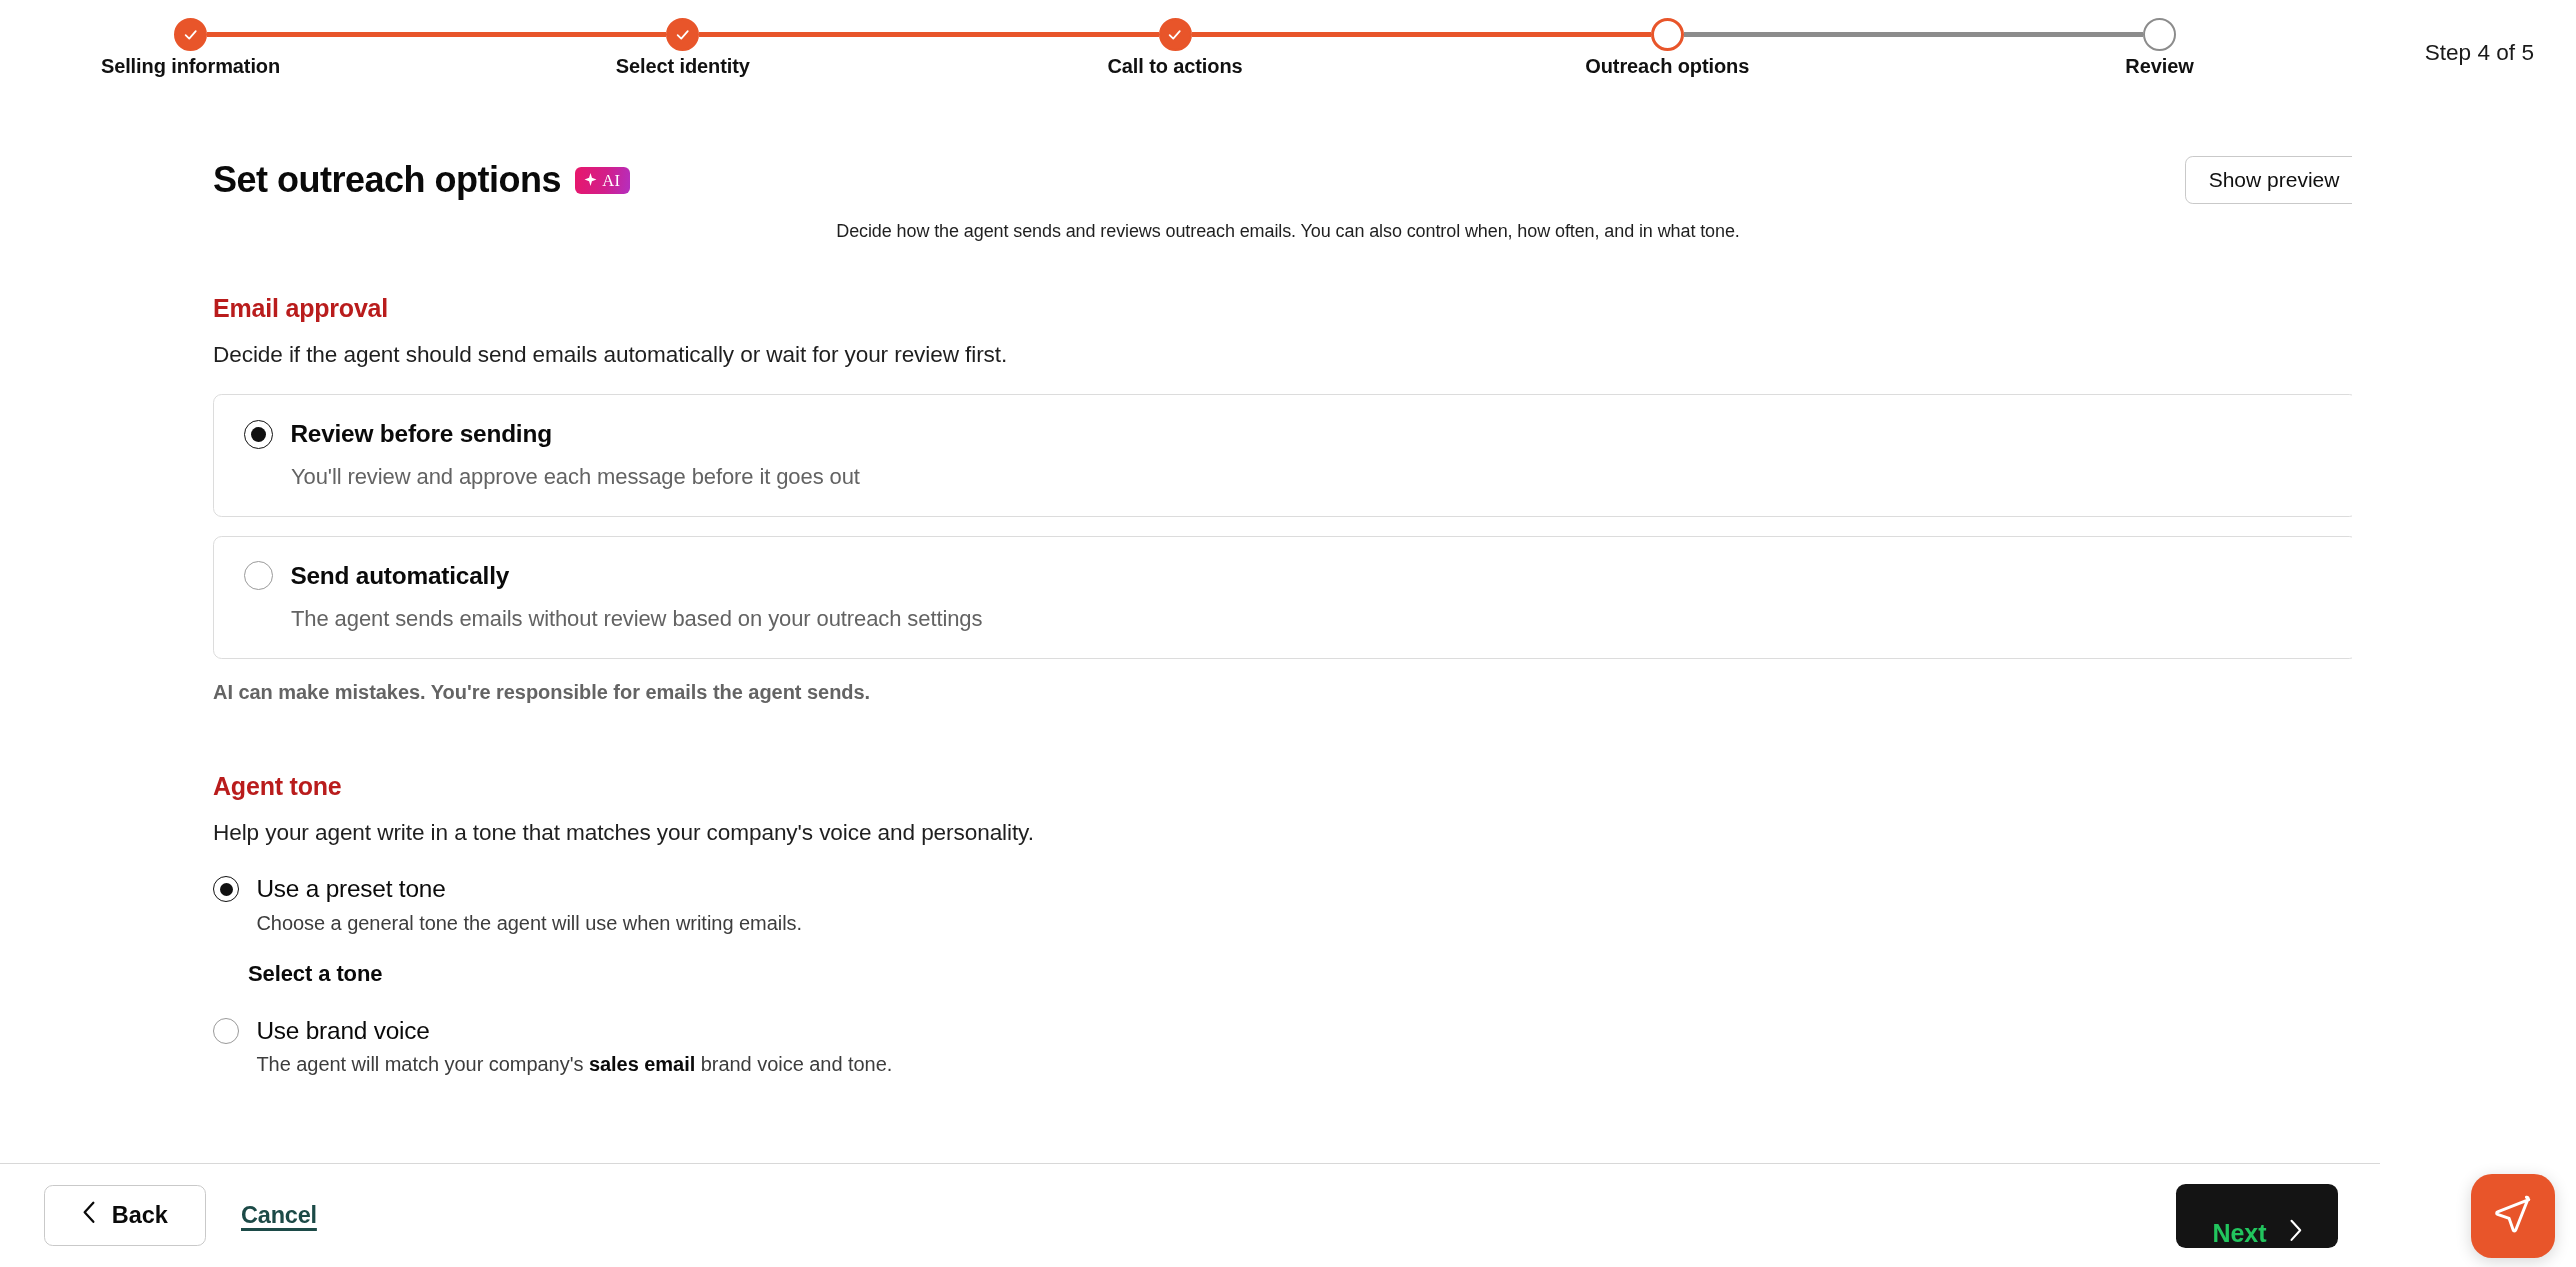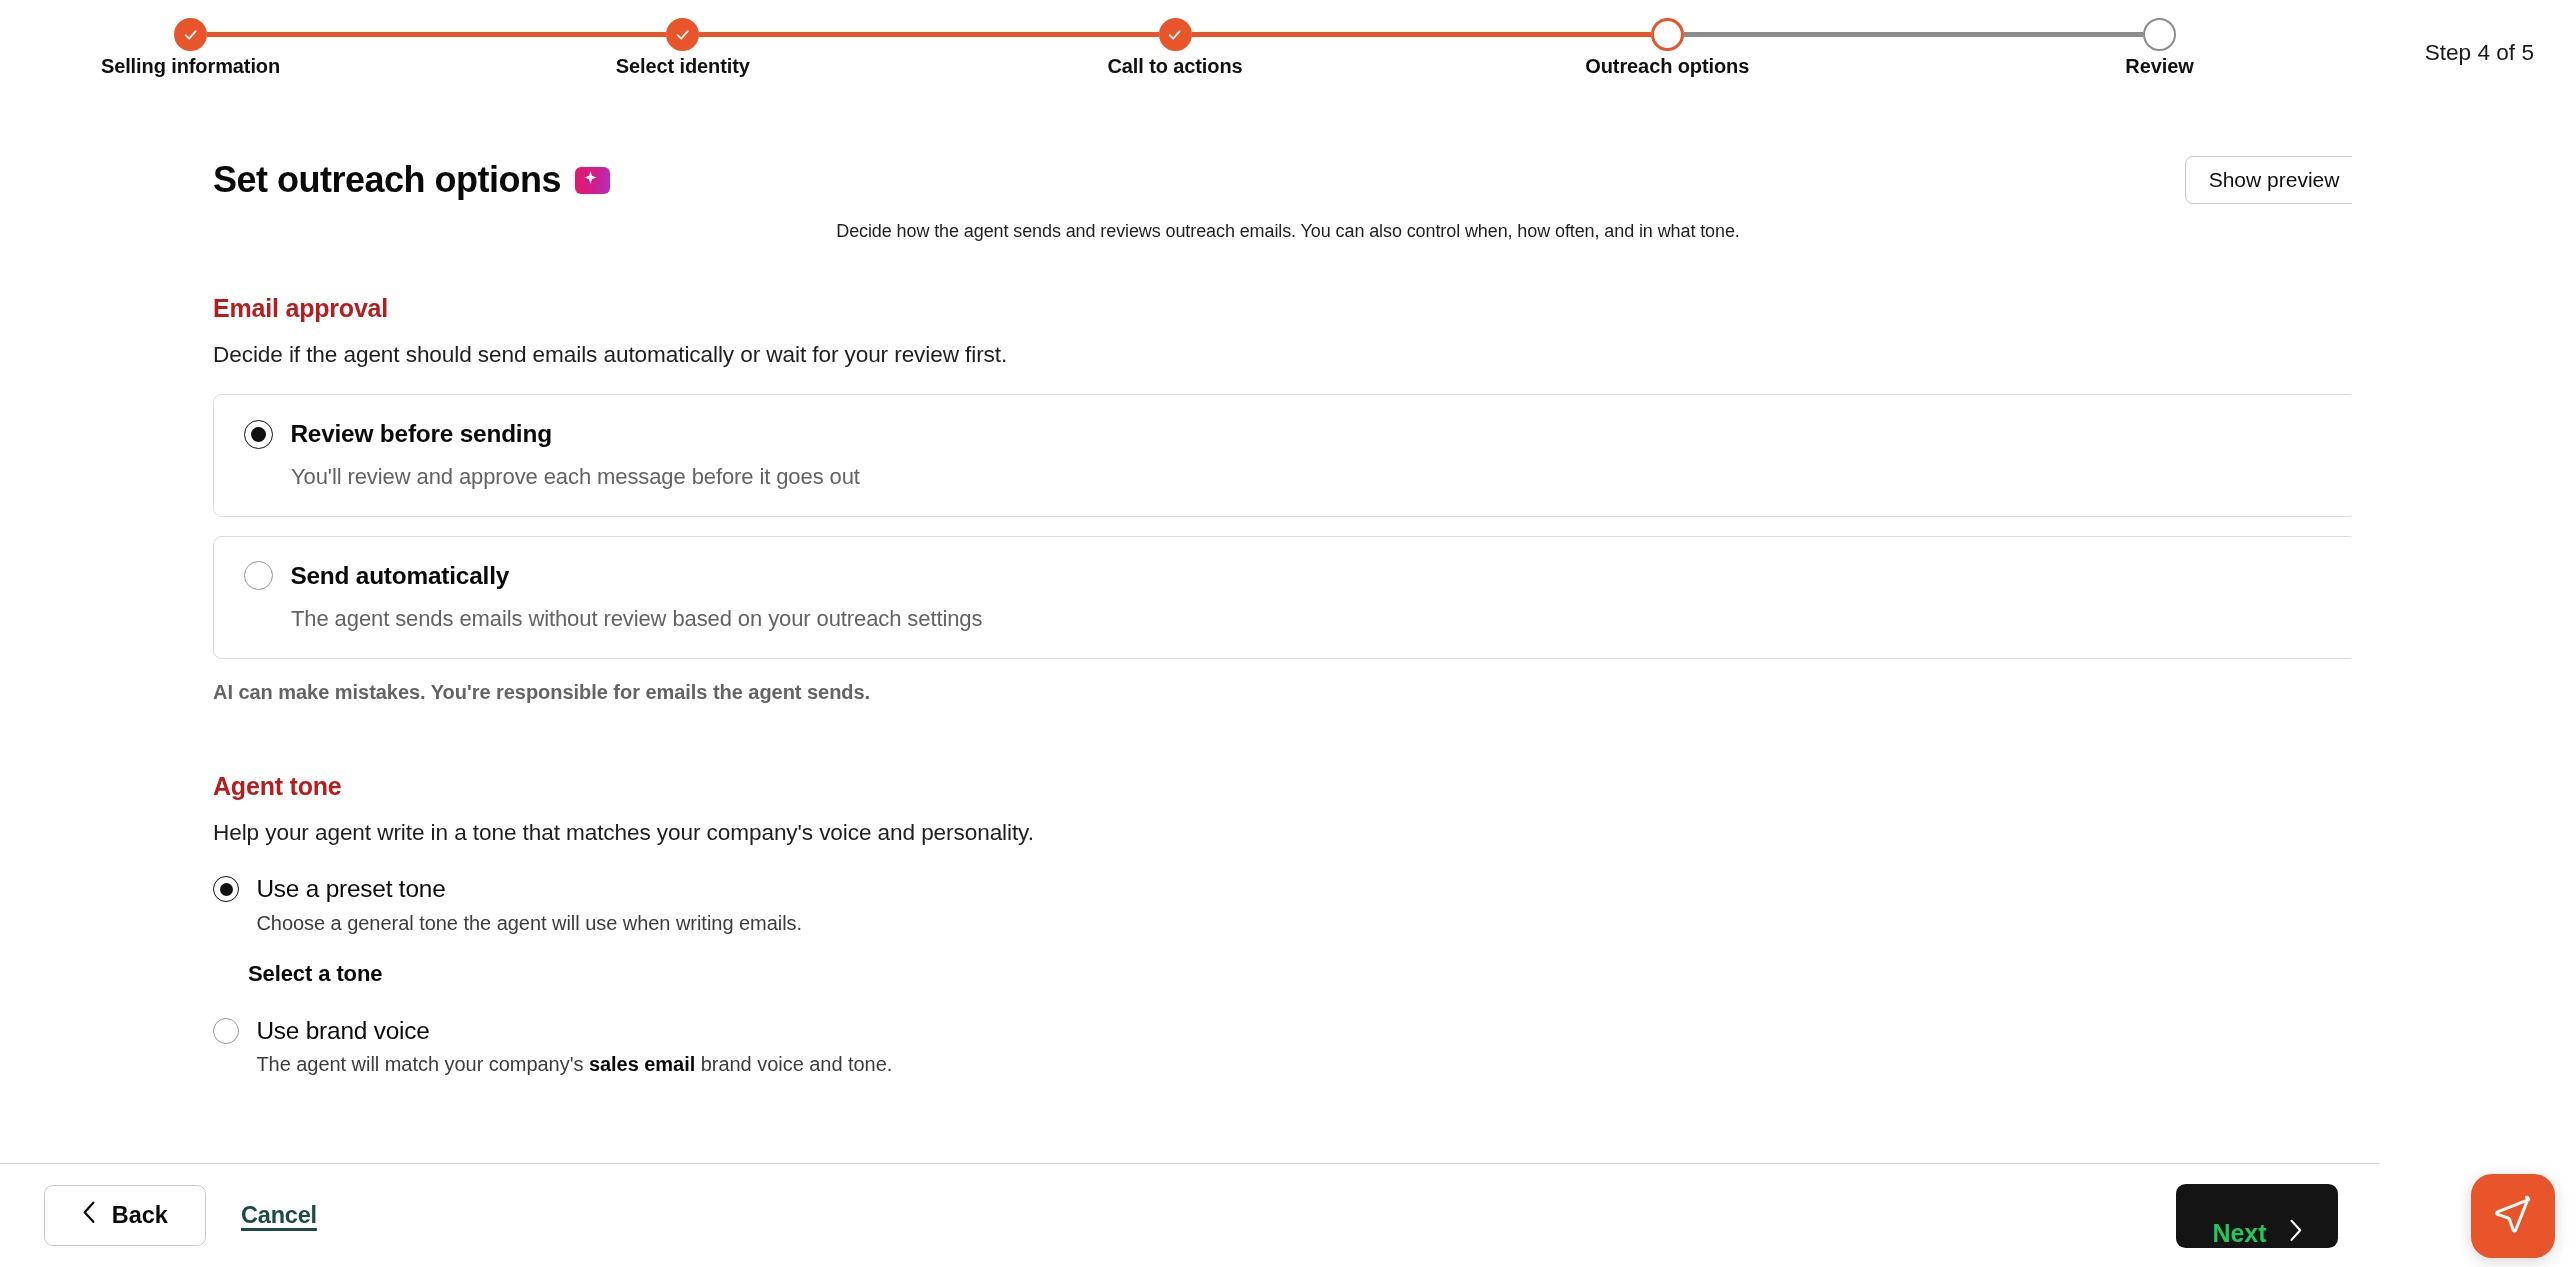--- a/index.html
+++ b/index.html
@@ -114,30 +114,29 @@
   }
   h1.page-title {
     margin: 0;
     font-size: 36px;
     font-weight: 700;
     color: #0a0a0a;
     letter-spacing: -0.5px;
   }
   .ai-badge {
     display: inline-flex;
-    align-items: flex-start;
+    align-items: flex-end;
     gap: 4.4px;
     padding: 3.5px 9.6px 4.4px 7.8px;
     border-radius: 6.1px;
     background: linear-gradient(100deg, #e8176b 0%, #d21e8a 55%, #b42fc0 100%);
     color: #ffffff;
     font-size: 16.5px;
     line-height: 1;
     height: 27px;
-    flex-direction: column;
   }
   .ai-badge .sparkle { display: block; }
   .ai-badge .ai-text {
     font-size: 16.5px;
     letter-spacing: 0.3px;
     font-family: "Liberation Serif", serif;
   }
 
   .show-preview-btn {
     border: 0.9px solid #c9c9c9;

